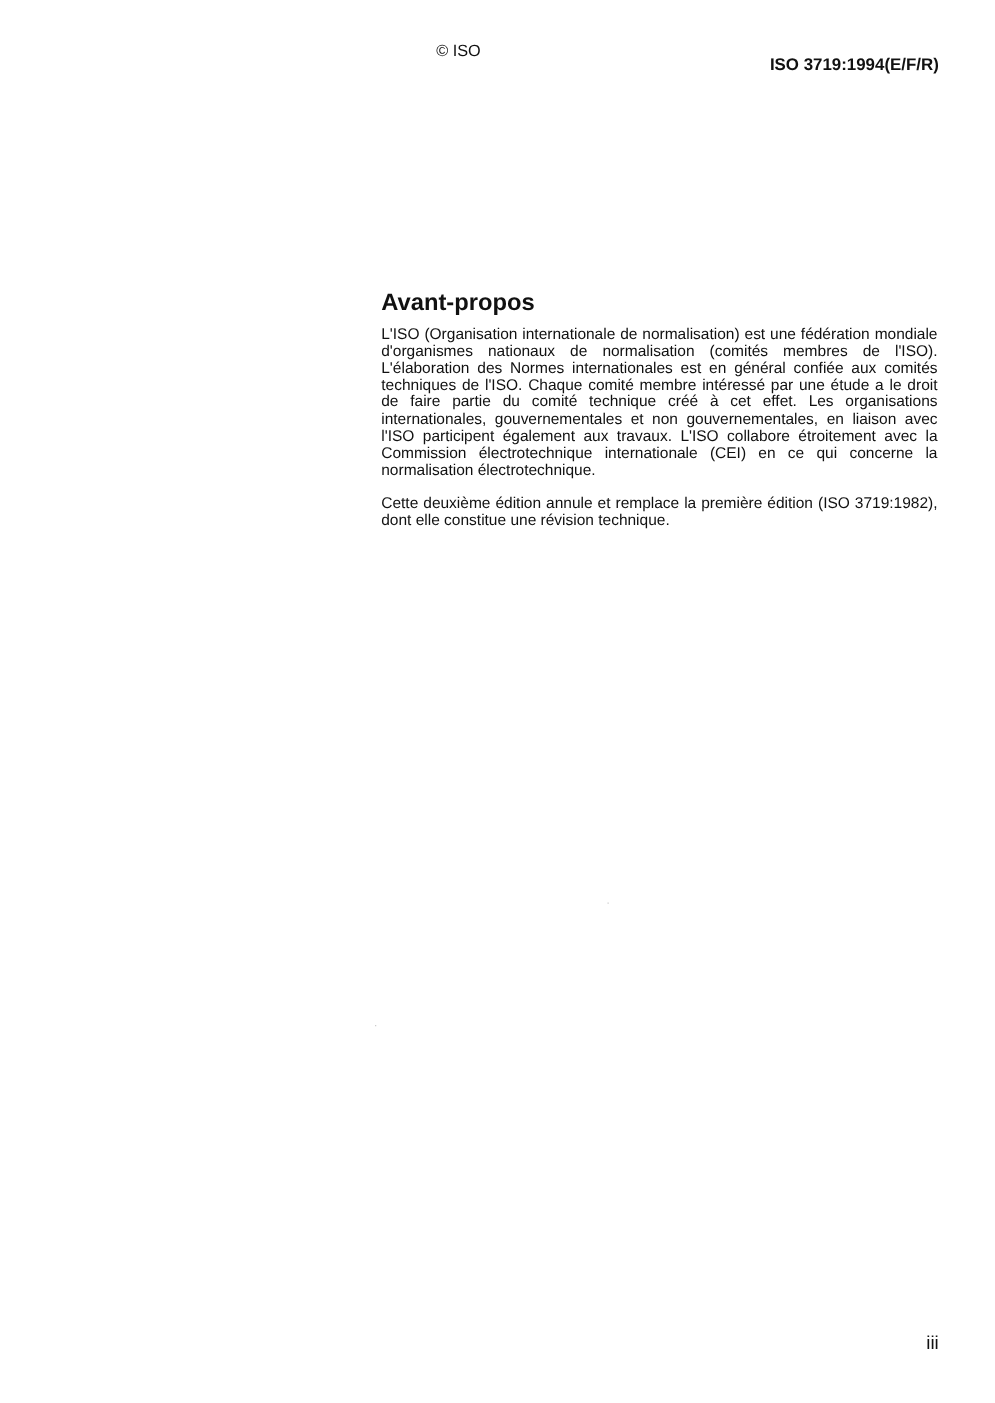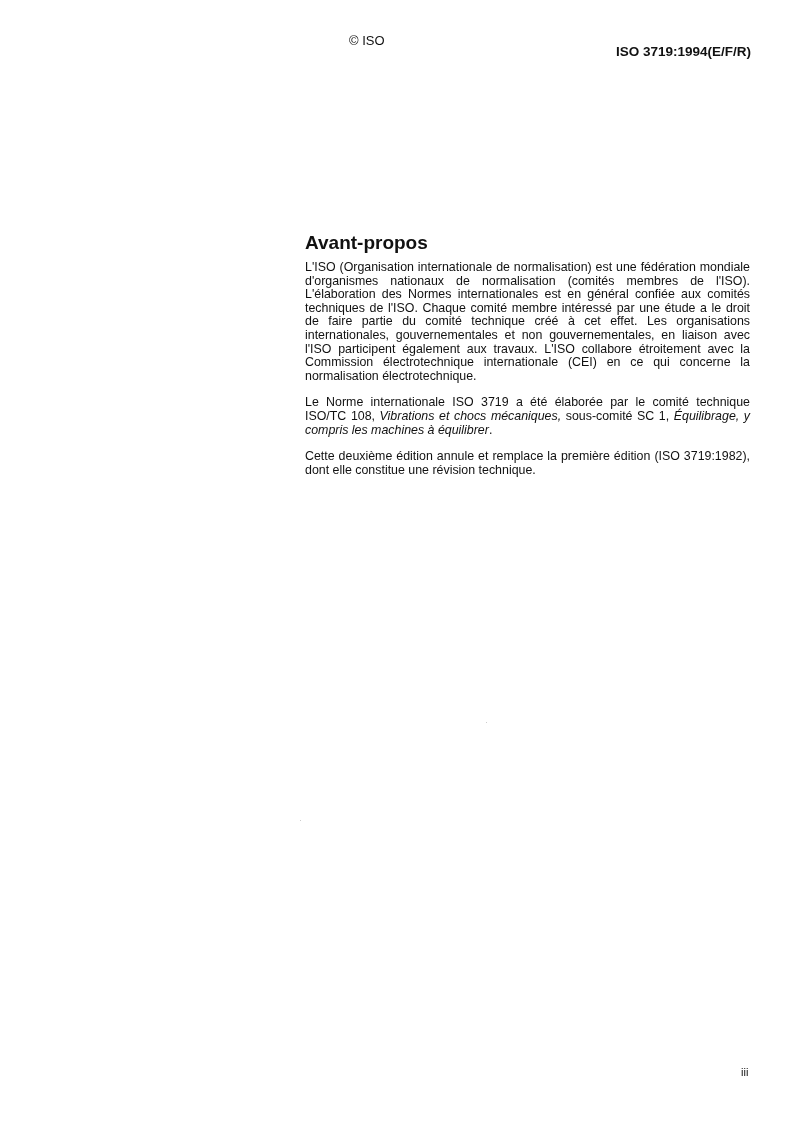--- a/index.html
+++ b/index.html
@@ -8,33 +8,32 @@
   .hdr-left { position: absolute; left: 313px; top: 33px; font-size: 13px; margin-left: 36px; }
   .hdr-right { position: absolute; right: 45px; top: 44px; font-size: 13.5px; font-weight: bold; }
   .title { position: absolute; left: 305px; top: 232px; font-size: 19px; font-weight: bold; margin: 0; }
   .body-text { position: absolute; left: 305px; top: 261px; width: 445px; font-size: 12.4px;
                line-height: 13.6px; }
   .body-text p { margin: 0 0 13px 0; text-align: justify; hyphens: manual; }
   .body-text p:nth-child(1) { margin-bottom: 13px; }
   .body-text p:nth-child(3) { margin-bottom: 12px; }
   .body-text p:nth-child(4) { margin-bottom: 12px; }
   em { font-style: italic; }
-  .pageno { position: absolute; left: 741px; top: 1066px; font-size: 11px; }
+  .pageno { position: absolute; left: 741px; top: 1066px; font-size: 15px; }
   .dot { position: absolute; width: 1px; height: 1px; background: #ccc; }
 </style>
 </head>
 <body>
 
 <div class="hdr-left">© ISO</div>
 <div class="hdr-right">ISO 3719:1994(E/F/R)</div>
 
 <h1 class="title">Avant-propos</h1>
 
 <div class="body-text">
   <p>L'ISO (Organisation internationale de normalisation) est une fédération mondiale d'organismes nationaux de normalisation (comités membres de l'ISO). L'élaboration des Normes internationales est en général confiée aux comités techniques de l'ISO. Chaque comité membre intéressé par une étude a le droit de faire partie du comité technique créé à cet effet. Les organisations internationales, gouvernementales et non gouvernemen­tales, en liaison avec l'ISO participent également aux travaux. L'ISO colla­bore étroitement avec la Commission électrotechnique internationale (CEI) en ce qui concerne la normalisation électrotechnique.</p>
-  <p><span>Le Norme internationale ISO 3719 a été élaborée par le comité technique ISO/TC 108, </span><em>Vibrations et chocs mécaniques,</em><span> sous-comité SC 1, </span><em>Équilibrage, y compris les machines à équilibrer</em><span>.</span></p>
   <p>Cette deuxième édition annule et remplace la première édition (ISO 3719:1982), dont elle constitue une révision technique.</p>
 </div>
 
 <div class="dot" style="left:486px; top:722px;"></div>
 <div class="dot" style="left:300px; top:820px;"></div>
 
 <div class="pageno">iii</div>
 
 </body></html>

